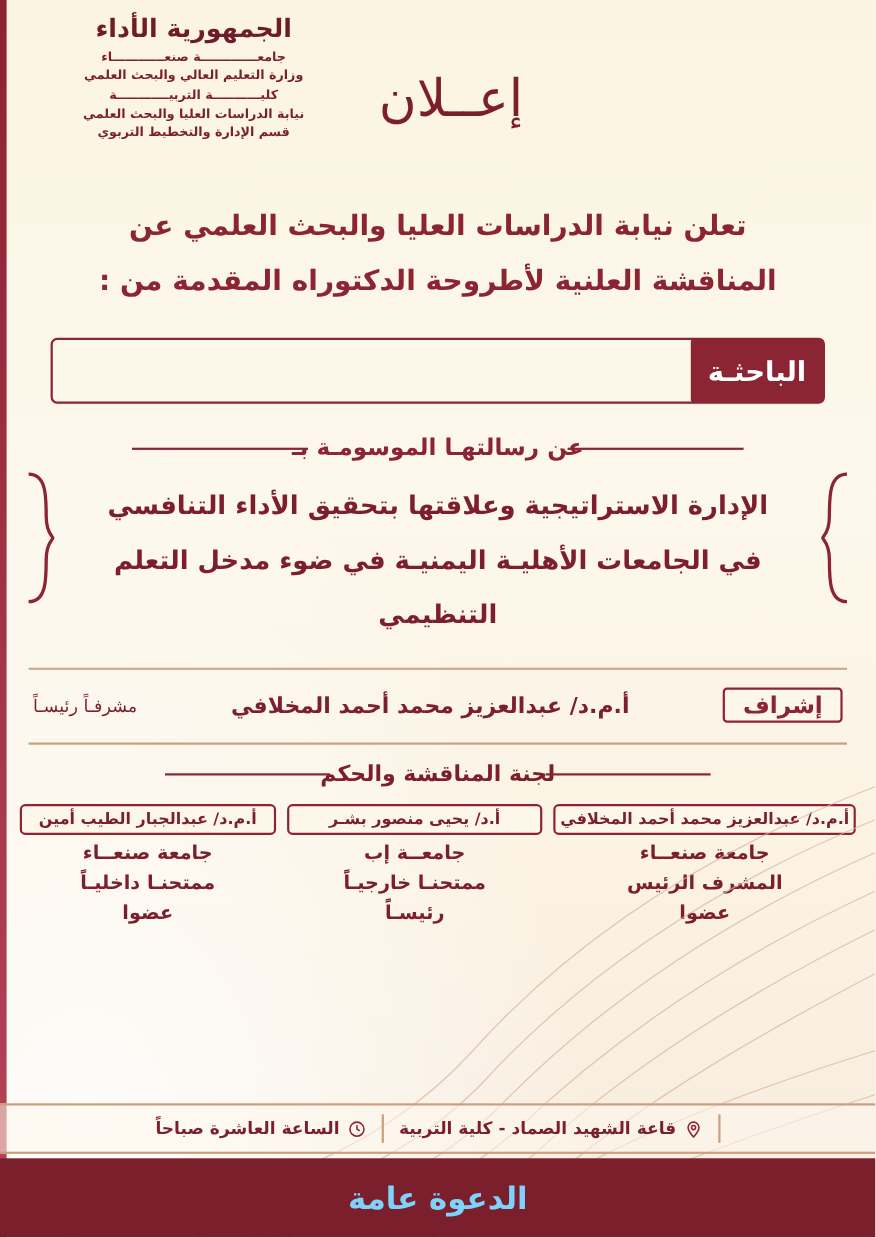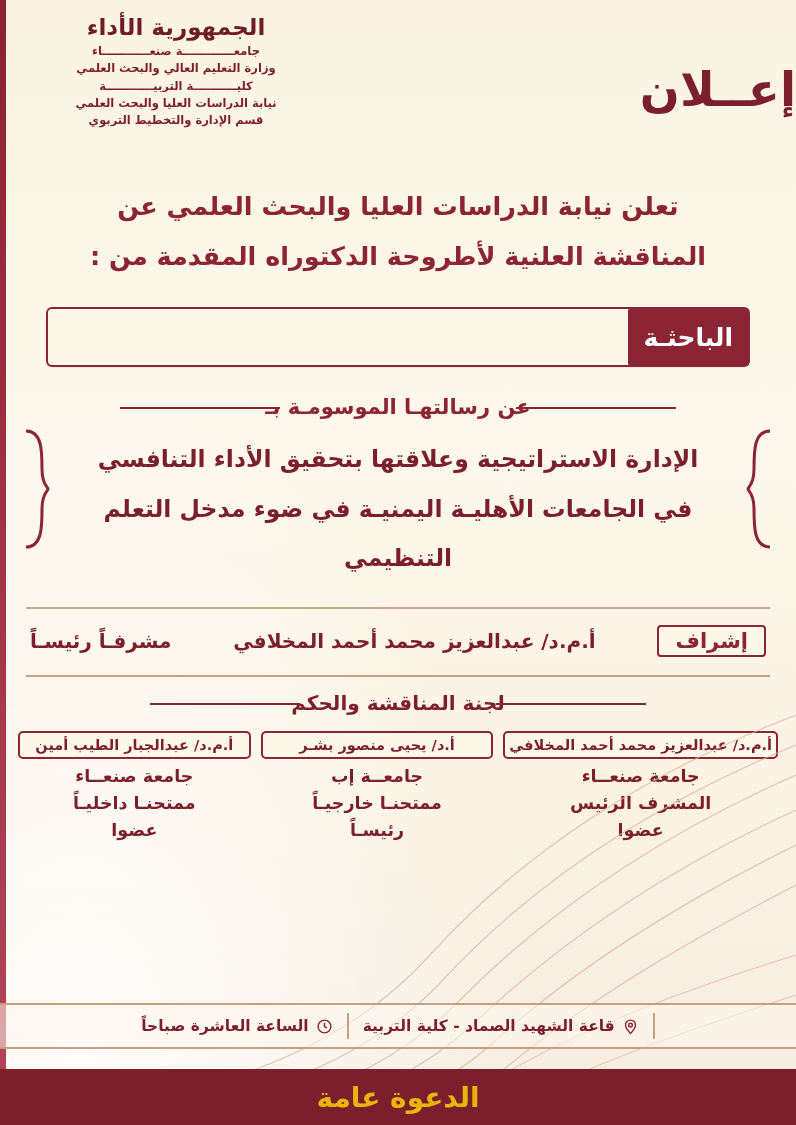--- a/index.html
+++ b/index.html
@@ -38,22 +38,22 @@
     position:absolute;top:14px;left:26px;width:300px;text-align:center;
     color:#7c1f2c;
   }
   .ministry .rep{
     font-size:23px;font-weight:bold;letter-spacing:1px;
     color:#6e1c28;direction:rtl;margin-bottom:3px;
   }
   .ministry .line{font-size:11.5px;font-weight:bold;color:#7c1f2c;line-height:1.5;}
   .ministry .sp{letter-spacing:2px;}
   .ann{
-    position:absolute;top:62px;left:0;right:0;
-    font-size:47px;font-weight:bold;color:#7c1f2c;
+    position:absolute;top:62px;left:0;right:0;text-align:center;
+    font-size:47px;font-weight:normal;color:#7c1f2c;
     letter-spacing:1px;
     padding-left:24px;
   }
 
   
   .intro{
     margin:12px 34px 0 34px;text-align:center;color:#8b2433;
     font-size:25.5px;font-weight:bold;line-height:1.95;
   }
 
@@ -111,21 +111,21 @@
     margin:16px 30px 0 30px;display:flex;align-items:center;gap:14px;
   }
   .sup-tag{
     border:2px solid #8b2433;color:#8b2433;font-weight:bold;font-size:21px;
     padding:2px 16px;border-radius:4px;background:#fdf7ea;
   }
   .sup-name{
     flex:1;text-align:center;font-size:20px;font-weight:bold;color:#7c1f2c;
   }
   .sup-role{
-    font-size:20px;font-weight:bold;color:#7c1f2c;letter-spacing:1px;
+    font-size:16px;font-weight:normal;color:#7c1f2c;letter-spacing:1px;
   }
 
   .hr-thin2{margin:18px 26px 0 26px;border-top:2px solid #c9a07e;}
 
   
   .comm-head{
     margin:14px 0 0 0;text-align:center;position:relative;
   }
   .comm-head span{font-size:20px;font-weight:bold;color:#7c1f2c;}
   .comm-head .rule{position:absolute;top:50%;height:2px;background:#8b2433;width:150px;}
@@ -153,22 +153,22 @@
     gap:14px;color:#7c1f2c;font-weight:bold;font-size:15.5px;
     background:rgba(253,248,236,.55);
   }
   .info .seg{display:flex;align-items:center;gap:7px;}
   .info .sep{width:2px;height:26px;background:#c9a07e;}
   .ic{width:17px;height:17px;display:inline-block;color:#8b2433}
   .ic svg{width:100%;height:100%;display:block}
   .dates{line-height:1.45;text-align:right;}
 
   .invite{
-    position:absolute;left:0;right:0;bottom:0;height:56px;
-    background:#7c1f2c;color:#eab308;display:flex;align-items:center;justify-content:center;
+    position:absolute;left:0;right:0;bottom:0;height:72px;
+    background:#7c1f2c;color:#7dd3fc;display:flex;align-items:center;justify-content:center;
     font-size:28px;font-weight:bold;letter-spacing:2px;
   }
 </style>
 </head>
 <body>
 
 <div class="page">
 
   <div class="border-left"></div>
 

